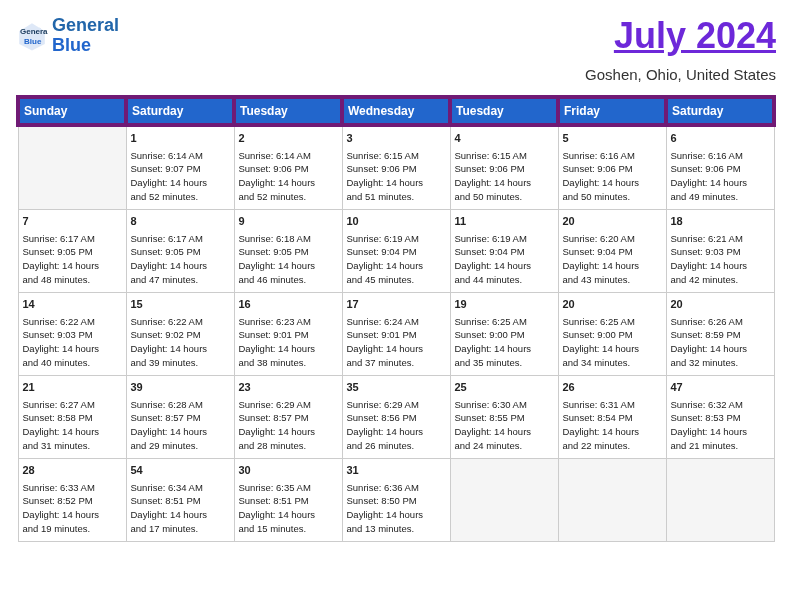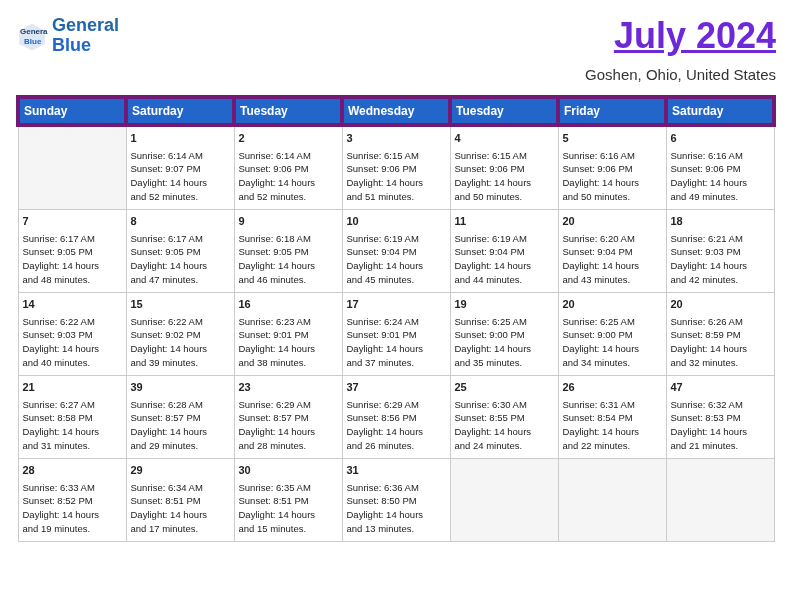--- a/index.html
+++ b/index.html
@@ -193,38 +193,38 @@
         <td>
           <div class="cell-content"><span class="day-num">21</span>Sunrise: 6:27 AM<br>Sunset: 8:58 PM<br>Daylight: 14 hours and&nbsp;31 minutes.</div>
         </td>
         <td>
           <div class="cell-content"><span class="day-num">39</span>Sunrise: 6:28 AM<br>Sunset: 8:57 PM<br>Daylight: 14 hours and&nbsp;29 minutes.</div>
         </td>
         <td>
           <div class="cell-content"><span class="day-num">23</span>Sunrise: 6:29 AM<br>Sunset: 8:57 PM<br>Daylight: 14 hours and&nbsp;28 minutes.</div>
         </td>
         <td>
-          <div class="cell-content"><span class="day-num">37</span>Sunrise: 6:29 AM<br>Sunset: 8:56 PM<br>Daylight: 14 hours and&nbsp;26 minutes.</div>
+          <div class="cell-content"><span class="day-num">35</span>Sunrise: 6:29 AM<br>Sunset: 8:56 PM<br>Daylight: 14 hours and&nbsp;26 minutes.</div>
         </td>
         <td>
           <div class="cell-content"><span class="day-num">25</span>Sunrise: 6:30 AM<br>Sunset: 8:55 PM<br>Daylight: 14 hours and&nbsp;24 minutes.</div>
         </td>
         <td>
           <div class="cell-content"><span class="day-num">26</span>Sunrise: 6:31 AM<br>Sunset: 8:54 PM<br>Daylight: 14 hours and&nbsp;22 minutes.</div>
         </td>
         <td>
           <div class="cell-content"><span class="day-num">47</span>Sunrise: 6:32 AM<br>Sunset: 8:53 PM<br>Daylight: 14 hours and&nbsp;21 minutes.</div>
         </td>
       </tr>
       <tr>
         <td>
           <div class="cell-content"><span class="day-num">28</span>Sunrise: 6:33 AM<br>Sunset: 8:52 PM<br>Daylight: 14 hours and&nbsp;19 minutes.</div>
         </td>
         <td>
-          <div class="cell-content"><span class="day-num">29</span>Sunrise: 6:34 AM<br>Sunset: 8:51 PM<br>Daylight: 14 hours and&nbsp;17 minutes.</div>
+          <div class="cell-content"><span class="day-num">54</span>Sunrise: 6:34 AM<br>Sunset: 8:51 PM<br>Daylight: 14 hours and&nbsp;17 minutes.</div>
         </td>
         <td>
           <div class="cell-content"><span class="day-num">30</span>Sunrise: 6:35 AM<br>Sunset: 8:51 PM<br>Daylight: 14 hours and&nbsp;15 minutes.</div>
         </td>
         <td>
           <div class="cell-content"><span class="day-num">31</span>Sunrise: 6:36 AM<br>Sunset: 8:50 PM<br>Daylight: 14 hours and&nbsp;13 minutes.</div>
         </td>
         <td class="empty"></td>
         <td class="empty"></td>
         <td class="empty"></td>

